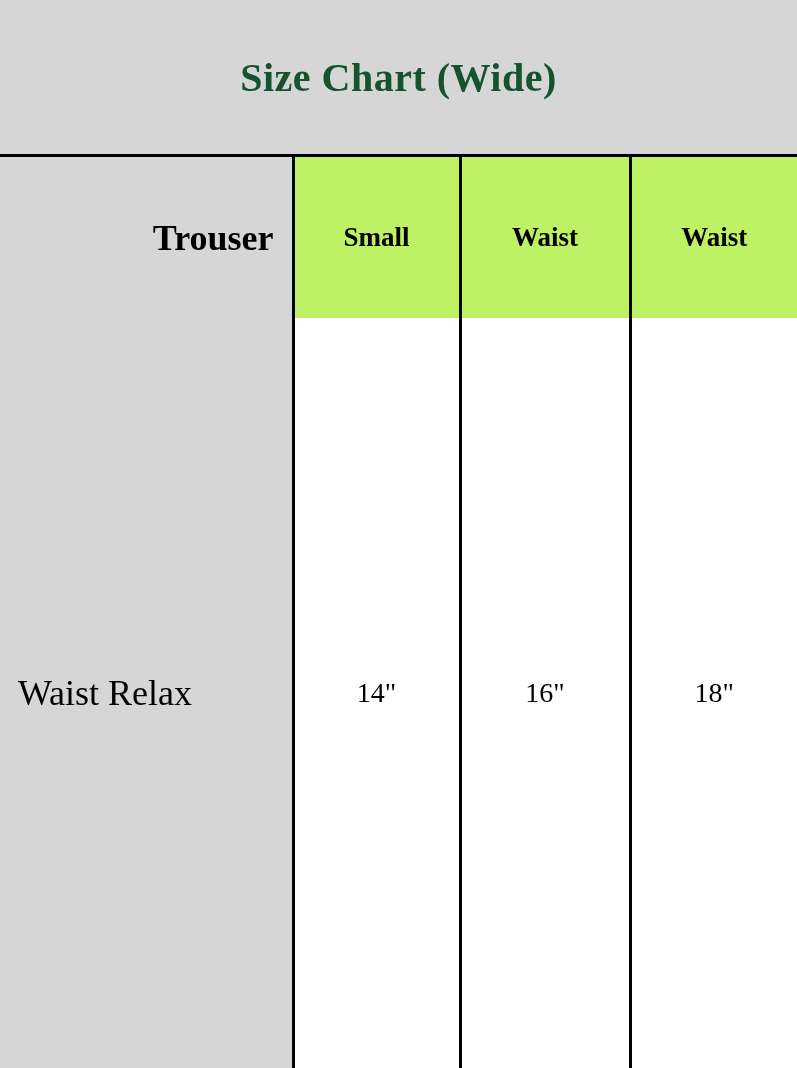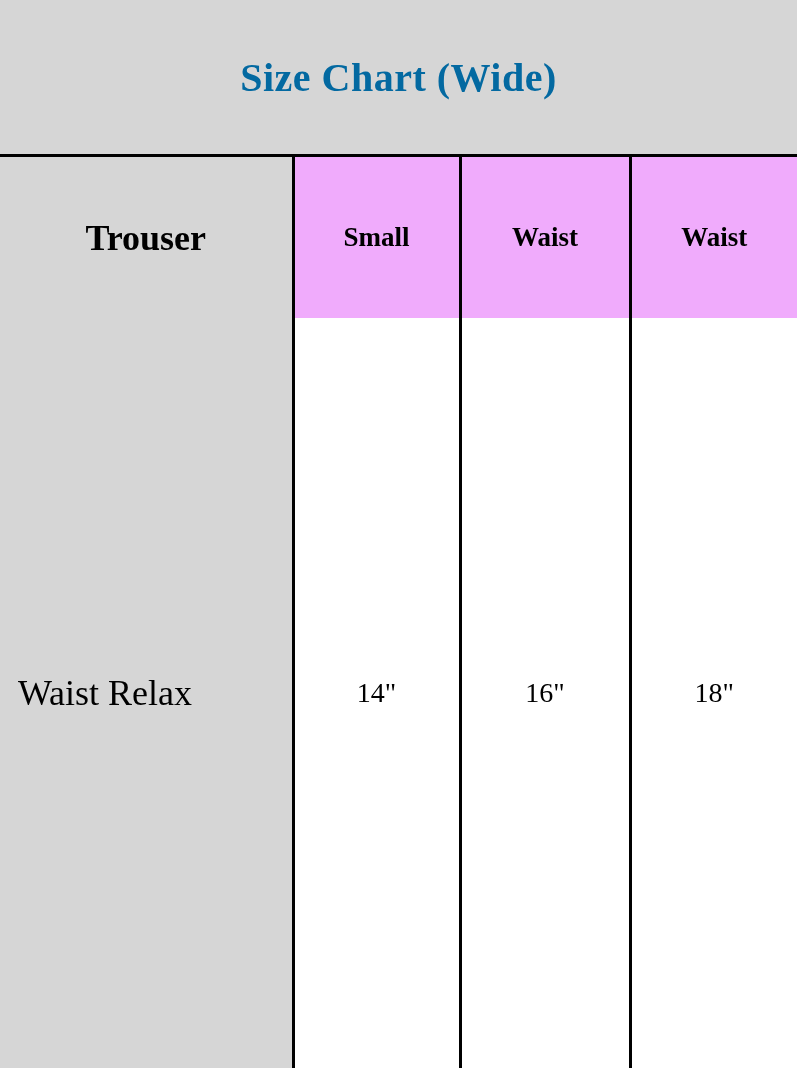--- a/index.html
+++ b/index.html
@@ -28,21 +28,21 @@
     align-items: center;
     justify-content: center;
     border-bottom: 3px solid #000000;
     box-sizing: border-box;
   }
   .title-bar .title-text {
     font-family: "Liberation Serif", serif;
     font-weight: bold;
     font-size: 40px;
     letter-spacing: 0.5px;
-    color: #0369a1;
+    color: #14532d;
     text-align: center;
   }
   table.size-table {
     border-collapse: collapse;
     width: 100%;
     table-layout: fixed;
     flex: 1;
   }
   table.size-table col.c-label { width: 293px; }
   table.size-table col.c-s { width: 167px; }
@@ -67,26 +67,26 @@
   table.size-table tr:last-child > * {
     border-bottom: none;
   }
 
   thead tr { height: 161px; }
 
   th.head-label {
     background: #d6d6d6;
     font-weight: bold;
     font-size: 36px;
-    text-align: center;
+    text-align: right;
     vertical-align: middle;
     font-family: "Liberation Serif", serif;
   }
   th.head-size {
-    background: #f0abfc;
+    background: #bef264;
     font-weight: bold;
     font-size: 27px;
     text-align: center;
     vertical-align: middle;
     font-family: "Liberation Serif", serif;
   }
 
   tbody tr { height: 187px; }
 
   td.row-label {

